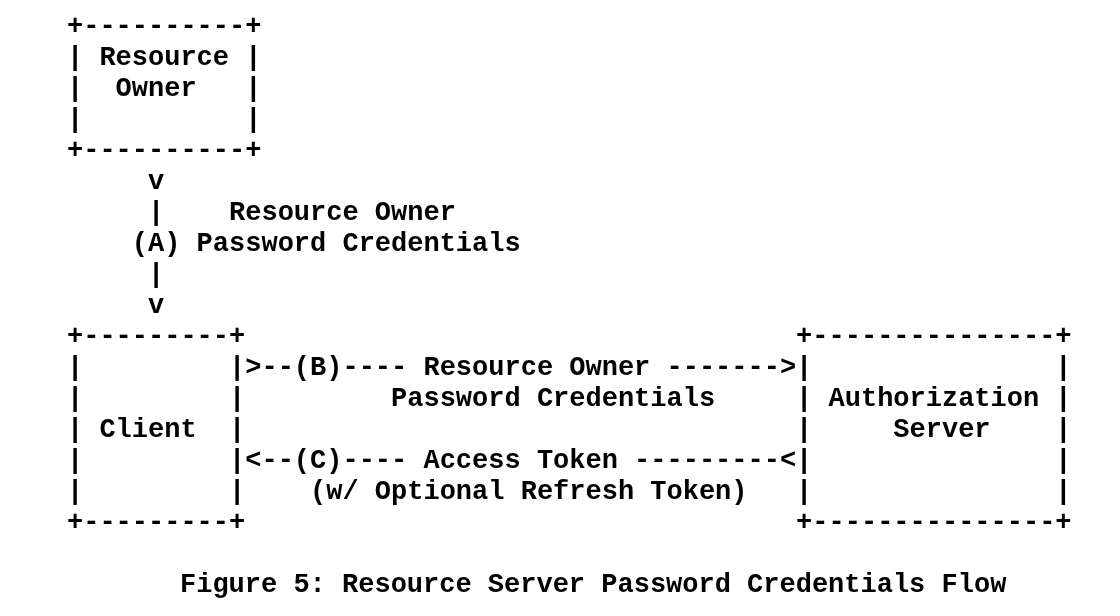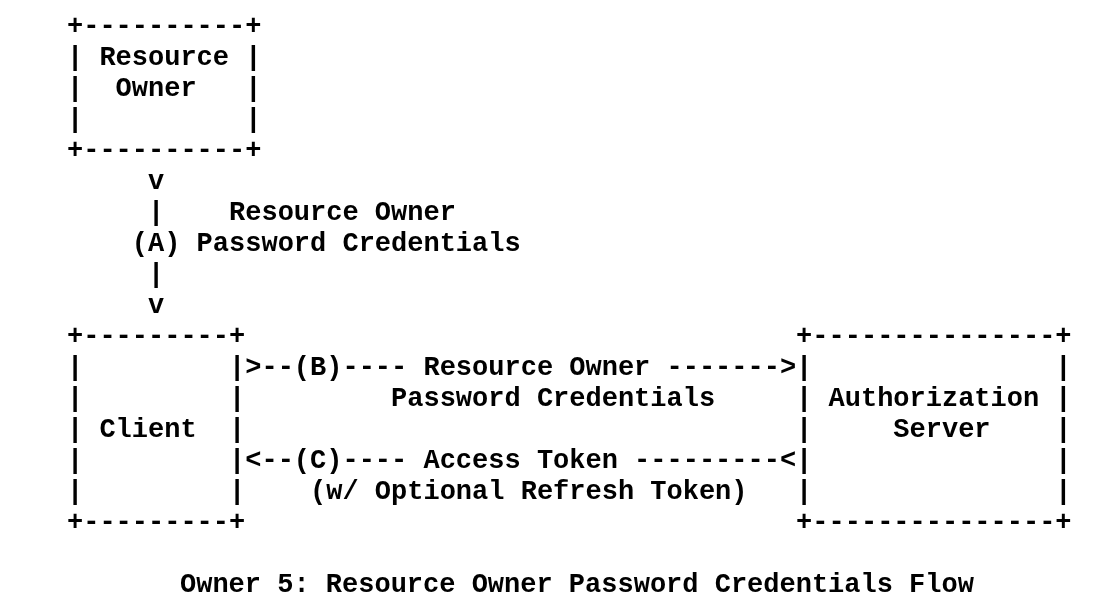--- a/index.html
+++ b/index.html
@@ -55,14 +55,14 @@
     (A) Password Credentials
      |
      v
 +---------+                                  +---------------+
 |         |&gt;--(B)---- Resource Owner -------&gt;|               |
 |         |         Password Credentials     | Authorization |
 | Client  |                                  |     Server    |
 |         |&lt;--(C)---- Access Token ---------&lt;|               |
 |         |    (w/ Optional Refresh Token)   |               |
 +---------+                                  +---------------+</pre>
-  <pre class="figure-caption">Owner 5: Resource Owner Password Credentials Flow</pre>
+  <pre class="figure-caption">Figure 5: Resource Server Password Credentials Flow</pre>
 </div>
 
 </body></html>

